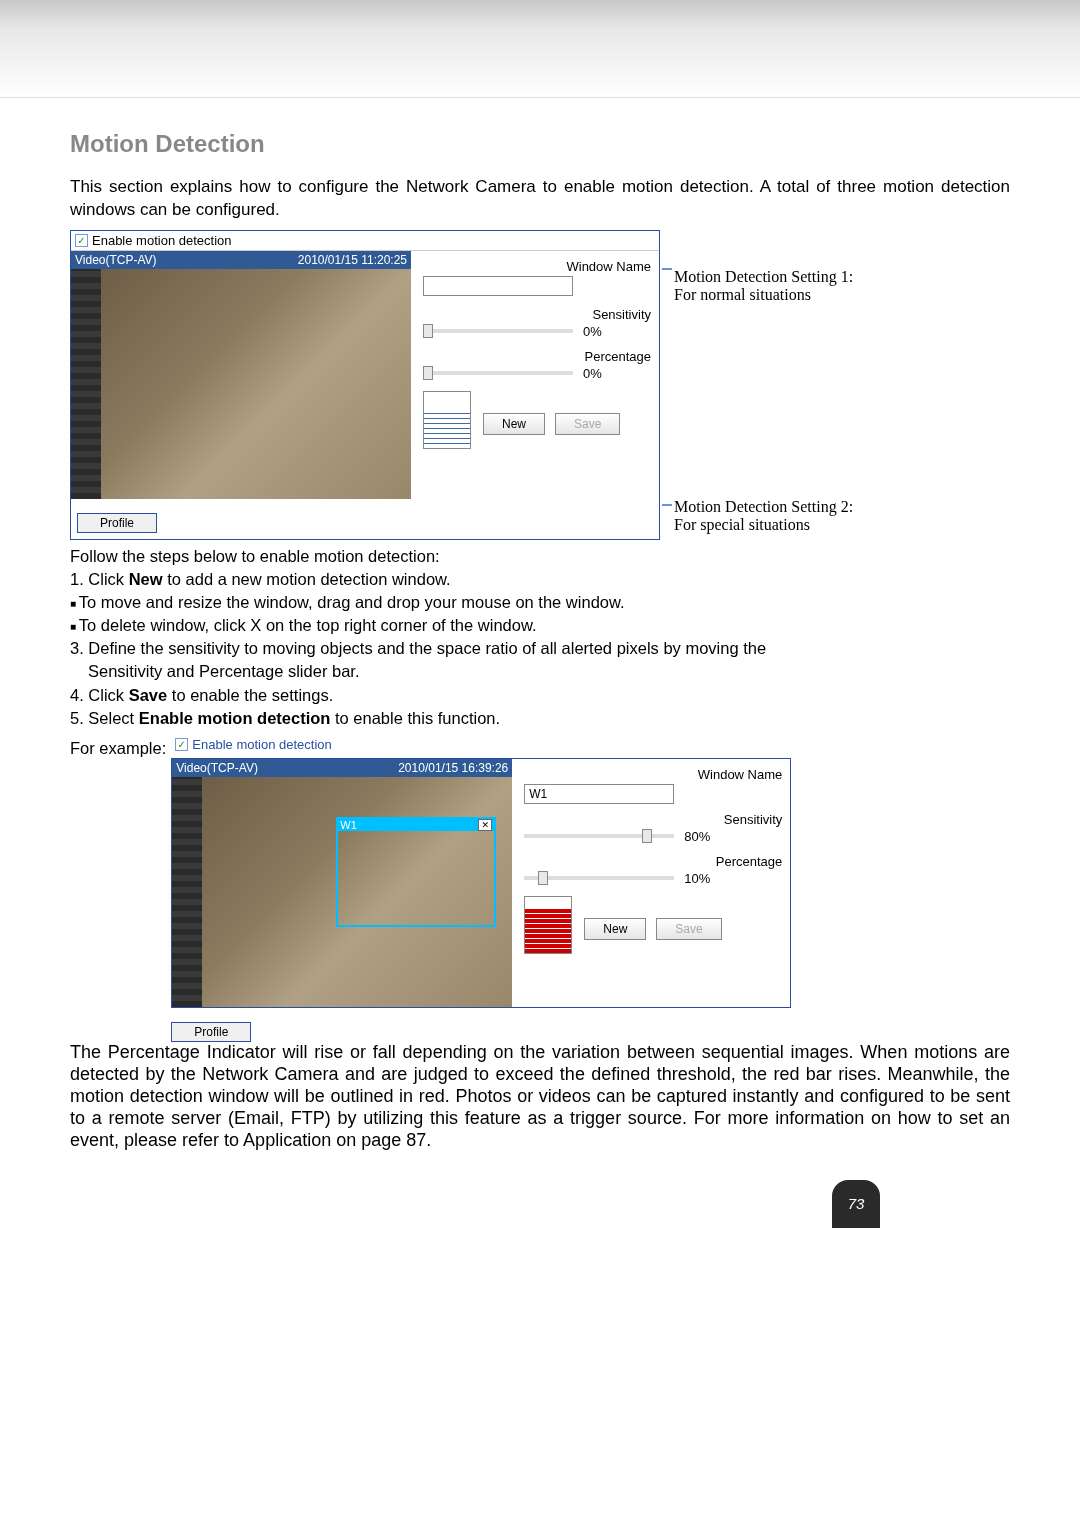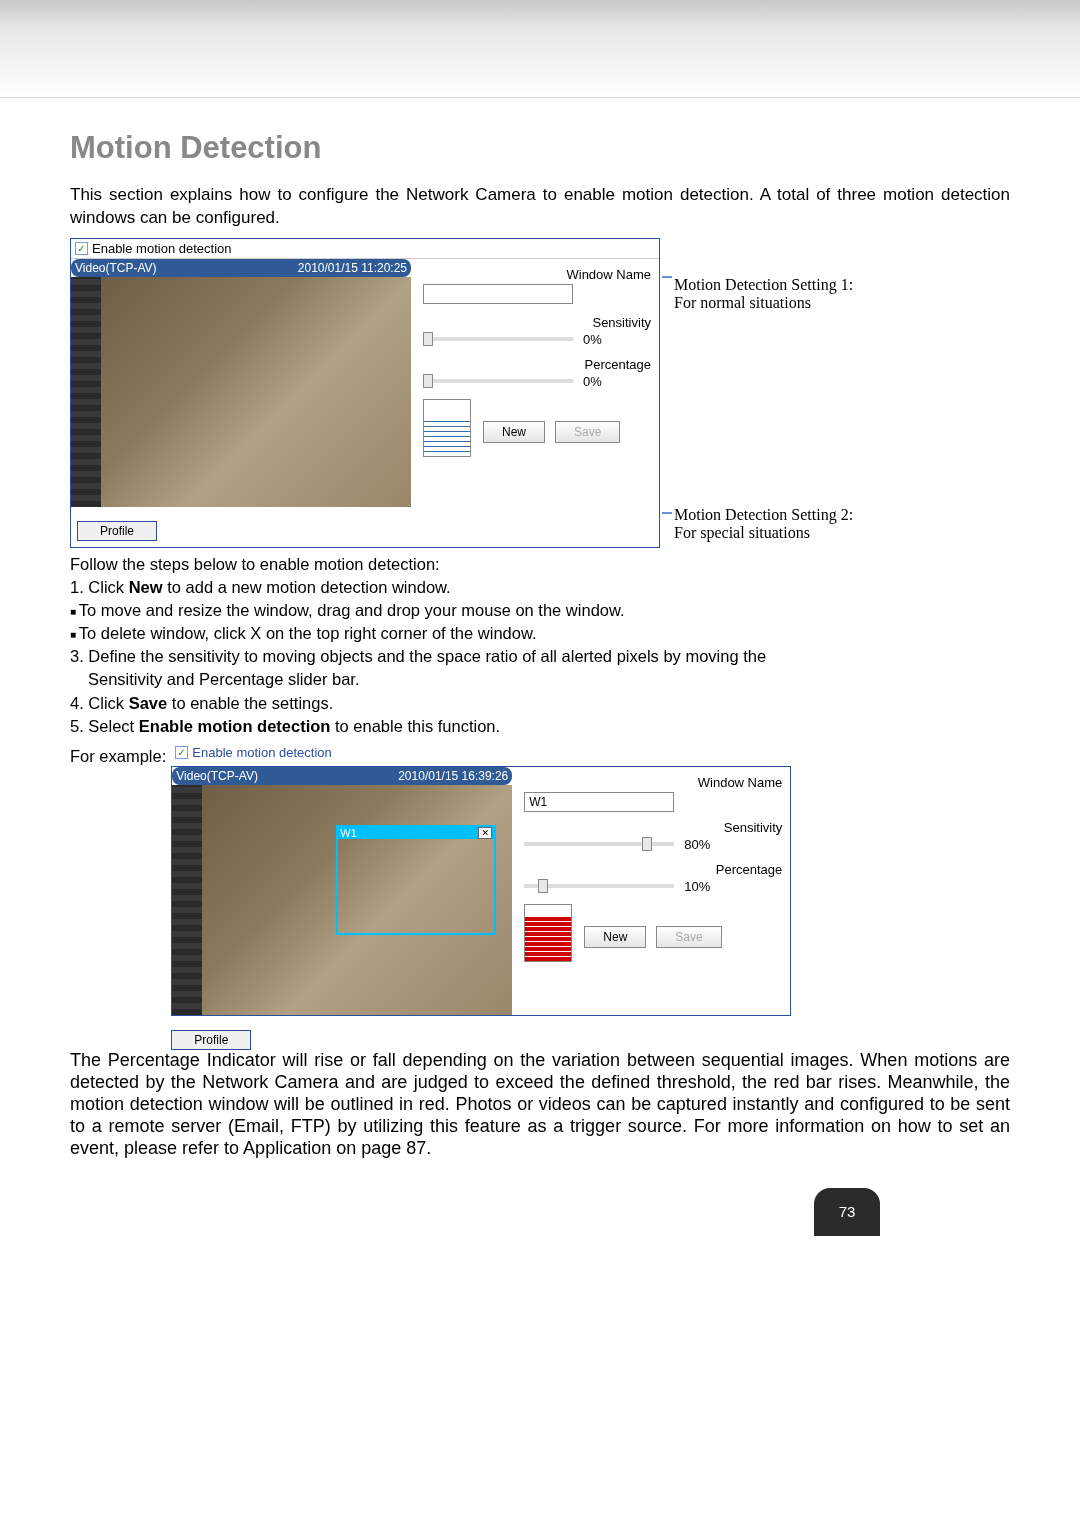--- a/index.html
+++ b/index.html
@@ -1,28 +1,28 @@
 <!DOCTYPE html>
 <html><head>
 <meta charset="utf-8">
 <style>
   * { box-sizing: border-box; margin: 0; padding: 0; }
   body { font-family: Arial, Helvetica, sans-serif; background: #fff; color: #000; width: 1080px; }
   .top-band { height: 98px; background: linear-gradient(to bottom, #c8c8c8 0%, #e8e8e8 30%, #fff 100%); border-bottom: 1px solid #ddd; }
   .page { padding: 20px 70px 30px 70px; }
-  h1.section-title { color: #888; font-size: 31px; font-weight: bold; margin: 12px 0 18px 0; }
+  h1.section-title { color: #888; font-size: 24px; font-weight: bold; margin: 12px 0 18px 0; }
   .intro { font-size: 17px; text-align: justify; line-height: 1.35; margin-bottom: 8px; }
 
   .panel1 { display: flex; align-items: flex-start; gap: 8px; }
   .panel1-left { border: 1px solid #2b4fa0; width: 590px; }
   .enable-row { border-bottom: 1px solid #ccc; padding: 2px 4px; font-size: 13px; display:flex; align-items:center; gap:4px; }
   .checkbox { width:13px; height:13px; border:1px solid #7a9ad6; background:#fff; display:inline-flex; align-items:center; justify-content:center; font-size:10px; color:#2a8a2a; }
   .panel1-body { display:flex; }
   .video-col { width: 340px; }
-  .video-header { background: #2f5a96; color: #fff; font-size: 12px; display:flex; justify-content: space-between; padding:2px 4px;border-radius:8px; }
+  .video-header { background: #2f5a96; color: #fff; font-size: 12px; display:flex; justify-content: space-between; padding:2px 4px; }
   .video-frame { height: 230px; background: linear-gradient(135deg,#6b5a44 0%, #8b7a5e 40%, #b0a084 60%, #99876a 100%); position:relative; }
   .video-frame::before { content:""; position:absolute; left:0; top:0; bottom:0; width:30px; background: repeating-linear-gradient(0deg,#2a2a2a 0 6px,#3a3a3a 6px 12px); }
   .controls-col { padding: 8px 8px 8px 12px; flex:1; font-size:13px; }
   .ctrl-label { margin-top:0;text-align:right; }
   .txtbox { border:1px solid #888; background:#fff; height:20px; width:150px; margin:2px 0 8px 0; display:inline-block; }
   .slider-row { display:flex; align-items:center; gap:10px; margin:2px 0 10px 0; }
   .slider-track { width:150px; height:4px; background:#ddd; position:relative; }
   .slider-thumb { position:absolute; top:-5px; width:10px; height:14px; background:#e8e8e8; border:1px solid #888; }
   .lines-box { width:48px; height:58px; border:1px solid #888; background:#fff; display:inline-block; vertical-align: bottom; }
   .lines-inner { height:100%; display:flex; flex-direction:column; justify-content:flex-end; }
@@ -53,21 +53,21 @@
   .md-title { background:#00bfff; color:#fff; font-size:11px; display:flex; justify-content:space-between; padding:0 2px; }
   .md-x { background:#fff; color:#000; width:14px; height:12px; border:1px solid #666; font-size:9px; text-align:center; line-height:10px; }
   .redbars { width:48px; height:58px; border:1px solid #888; background:#fff; display:inline-block; vertical-align:bottom; }
   .redbars-inner { height:100%; display:flex; flex-direction:column; justify-content:flex-end; }
   .redbars-inner div { height:4px; background:#d00000; margin-top:1px; }
   .profile-btn2 { border:1px solid #2b4fa0; padding:2px 22px; background:#f0f0f0; font-size:12px; display:inline-block; margin-top:14px; }
 
   .para { font-size:18px; text-align:justify; line-height:1.22; }
 
   .footer { margin-top:28px; display:flex; justify-content:flex-end; padding-right:130px; }
-  .page-num { background:#2a2a2a; color:#fff; width:66px; height:48px; border-radius:16px 16px 0 0; display:flex; align-items:center; justify-content:center; font-size:15px; }
+  .page-num { background:#2a2a2a; color:#fff; width:48px; height:48px; border-radius:16px 16px 0 0; display:flex; align-items:center; justify-content:center; font-size:15px;font-style:italic; }
 </style>
 </head>
 <body>
 
 <div class="top-band"></div>
 
 <div class="page">
 
   <h1 class="section-title">Motion Detection</h1>
 

